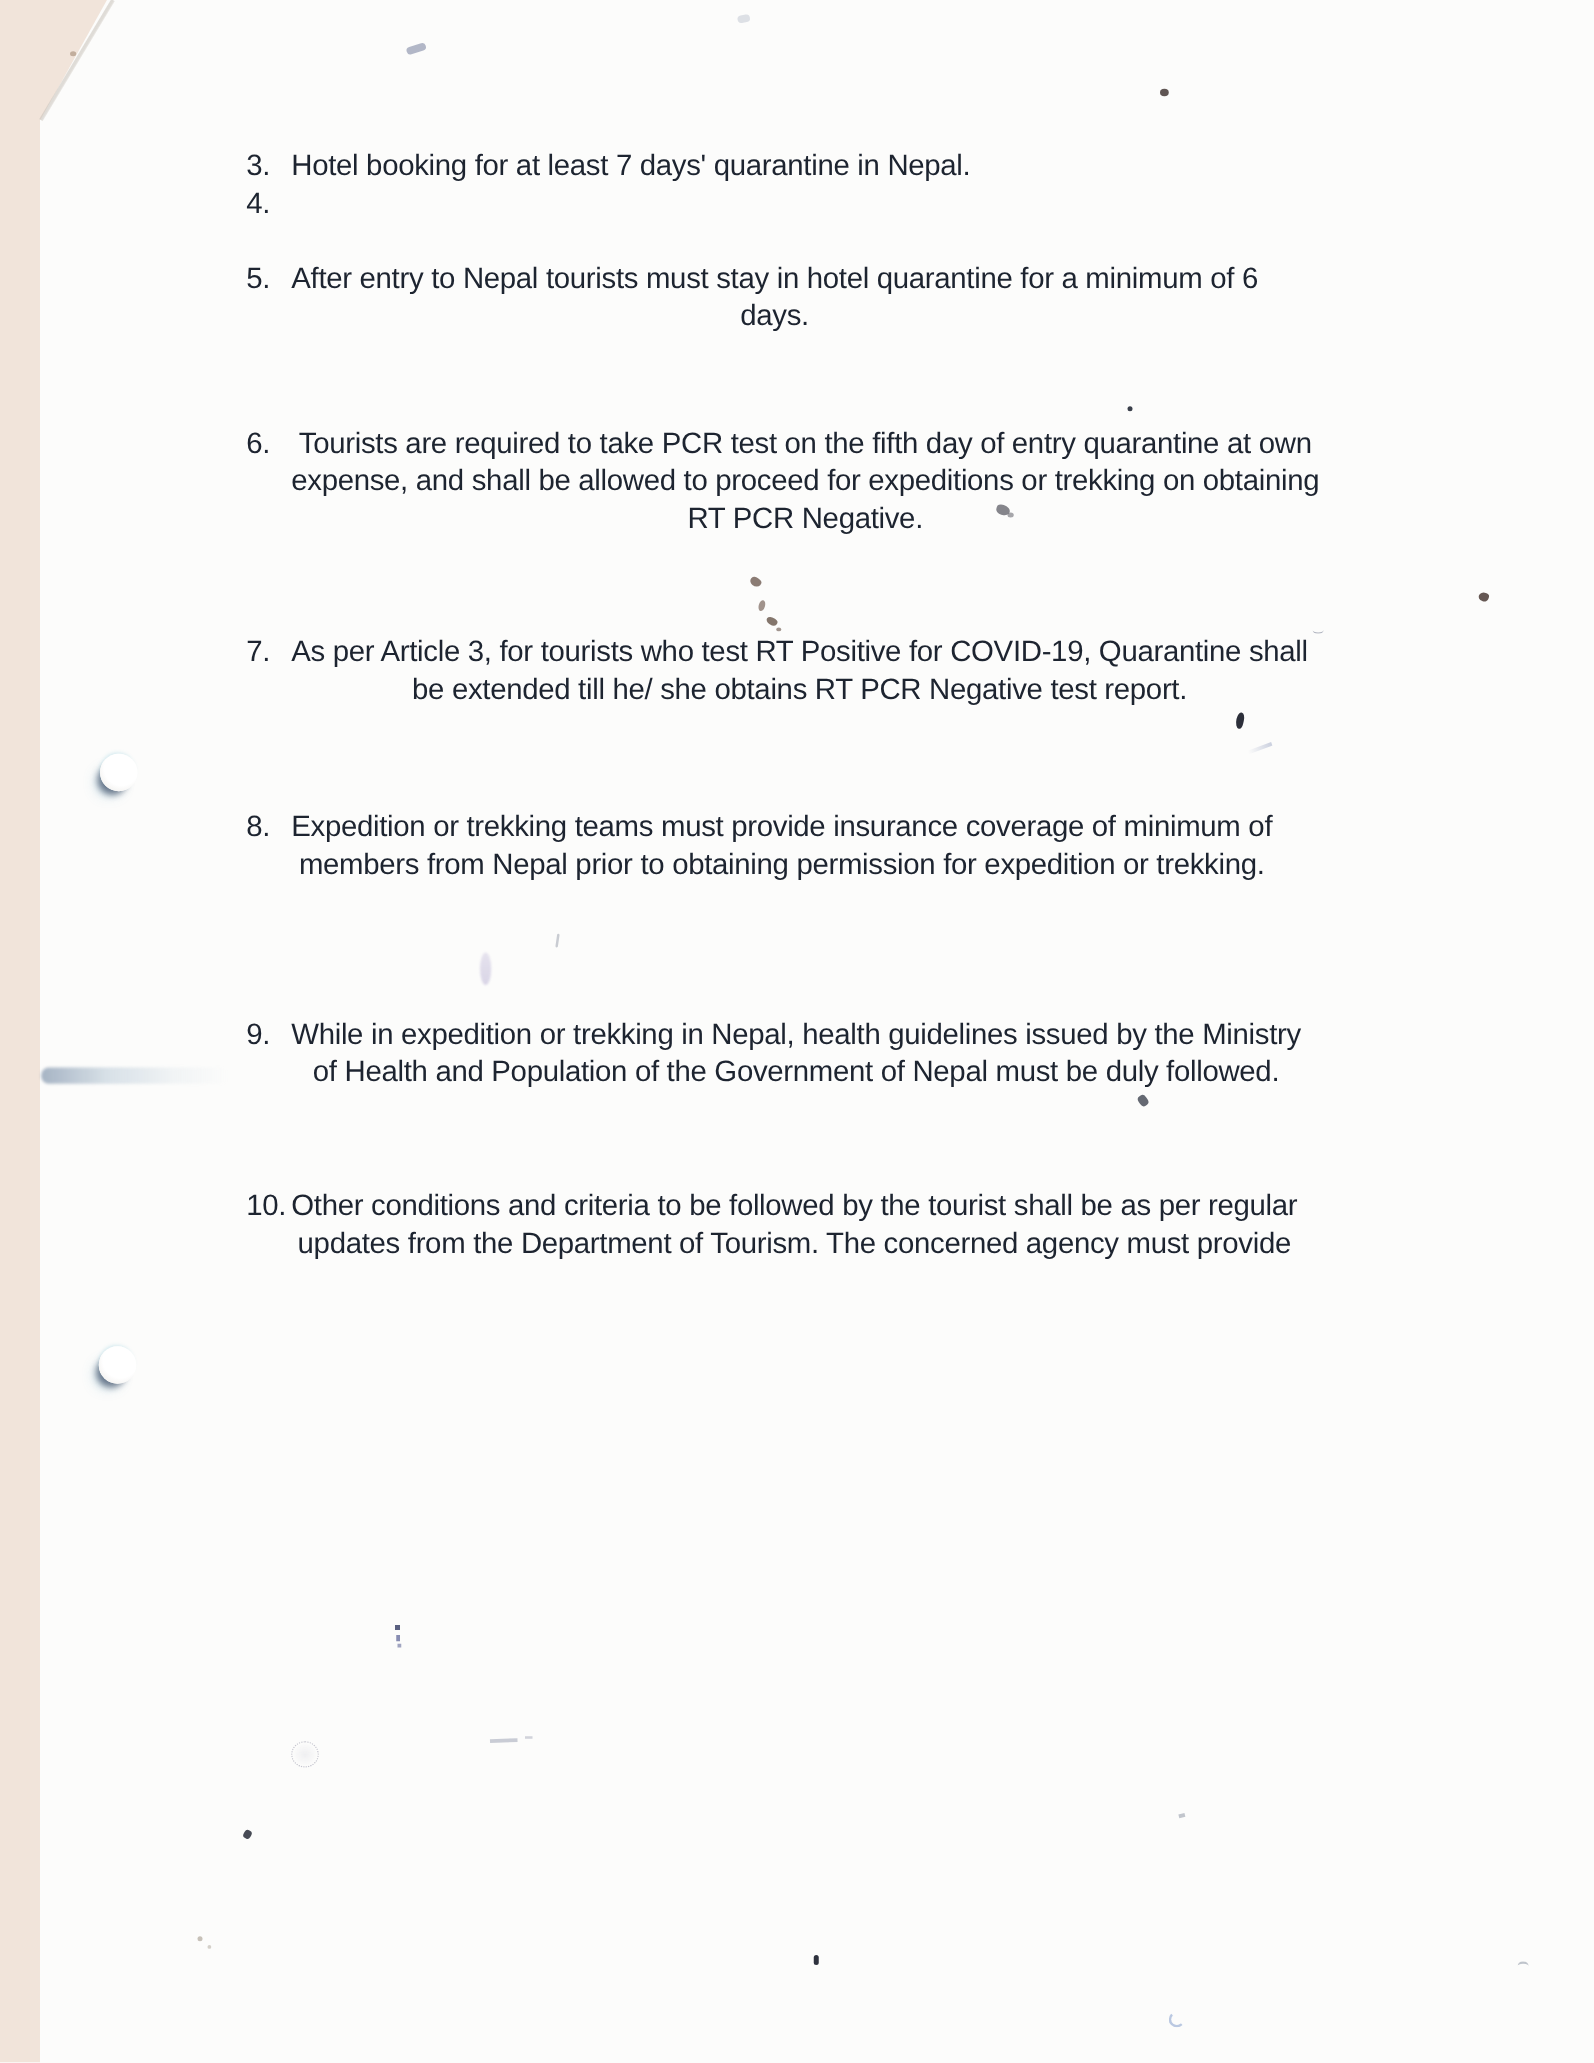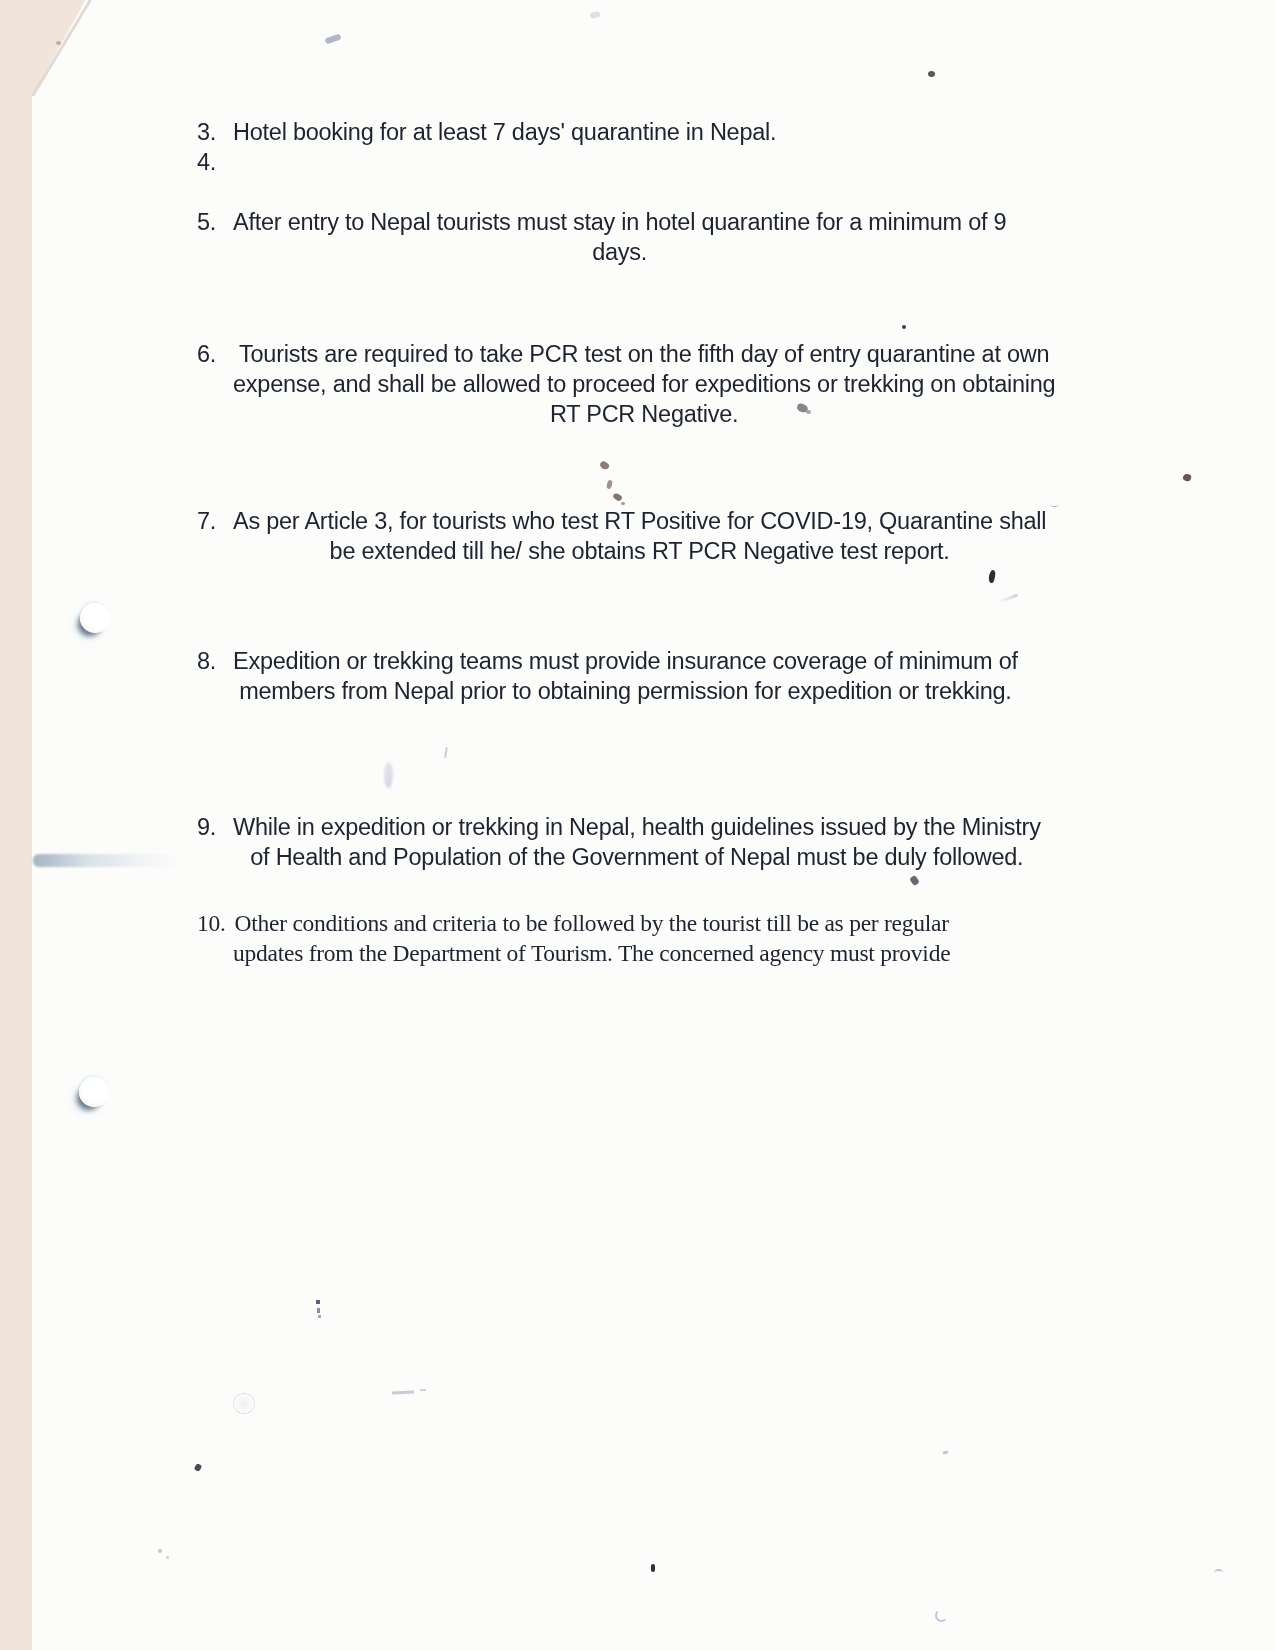--- a/index.html
+++ b/index.html
@@ -56,21 +56,21 @@
 
   <div class="item" style="top:147px;">
     <span class="num">4.</span>
     <span class="lines">
     </span>
   </div>
 
   <div class="item" style="top:207px;">
     <span class="num">5.</span>
     <span class="lines">
-      <span class="ln">After entry to Nepal tourists must stay in hotel quarantine for a minimum of 9</span>
+      <span class="ln">After entry to Nepal tourists must stay in hotel quarantine for a minimum of 6</span>
       <span class="ln">days.</span>
     </span>
   </div>
 
   <div class="item" style="top:339px;">
     <span class="num">6.</span>
     <span class="lines">
       <span class="ln">Tourists are required to take PCR test on the fifth day of entry quarantine at own</span>
       <span class="ln">expense, and shall be allowed to proceed for expeditions or trekking on obtaining</span>
       <span class="ln">RT PCR Negative.</span>
@@ -94,24 +94,24 @@
   </div>
 
   <div class="item" style="top:812px;">
     <span class="num">9.</span>
     <span class="lines">
       <span class="ln">While in expedition or trekking in Nepal, health guidelines issued by the Ministry</span>
       <span class="ln">of Health and Population of the Government of Nepal must be duly followed.</span>
     </span>
   </div>
 
-  <div class="item" style="top:908px;font-family:Liberation Serif, serif;">
+  <div class="item" style="top:949px;">
     <span class="num">10.</span>
     <span class="lines">
-      <span class="ln">Other conditions and criteria to be followed by the tourist till be as per regular</span>
+      <span class="ln">Other conditions and criteria to be followed by the tourist shall be as per regular</span>
       <span class="ln">updates from the Department of Tourism. The concerned agency must provide</span>
     </span>
   </div>
 
   <div class="mark" style="left:325px;top:36px;width:16px;height:6px;background:#9aa0b5;border-radius:3px;transform:rotate(-18deg);opacity:.75;"></div>
   <div class="mark" style="left:590px;top:12px;width:10px;height:6px;background:#c3c8d4;border-radius:3px;transform:rotate(-10deg);opacity:.55;"></div>
   <div class="mark" style="left:928px;top:71px;width:7px;height:6px;background:#4e4340;border-radius:50%;opacity:.9;"></div>
   <div class="mark" style="left:902px;top:325px;width:4px;height:4px;background:#3a3f4a;border-radius:50%;"></div>
 
   <div class="mark" style="left:797px;top:404px;width:11px;height:8px;background:#5d5d66;border-radius:40% 60% 50% 50%;transform:rotate(15deg);opacity:.75;"></div>

